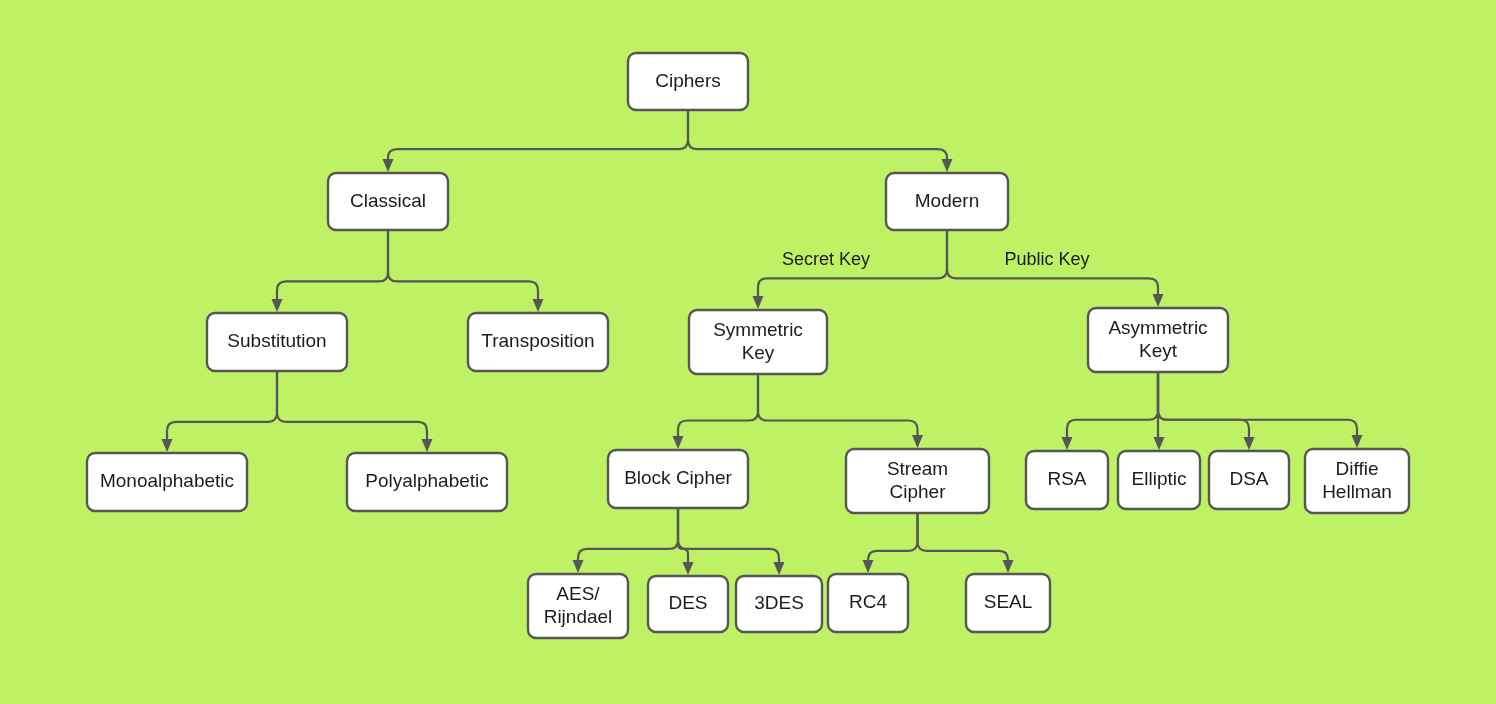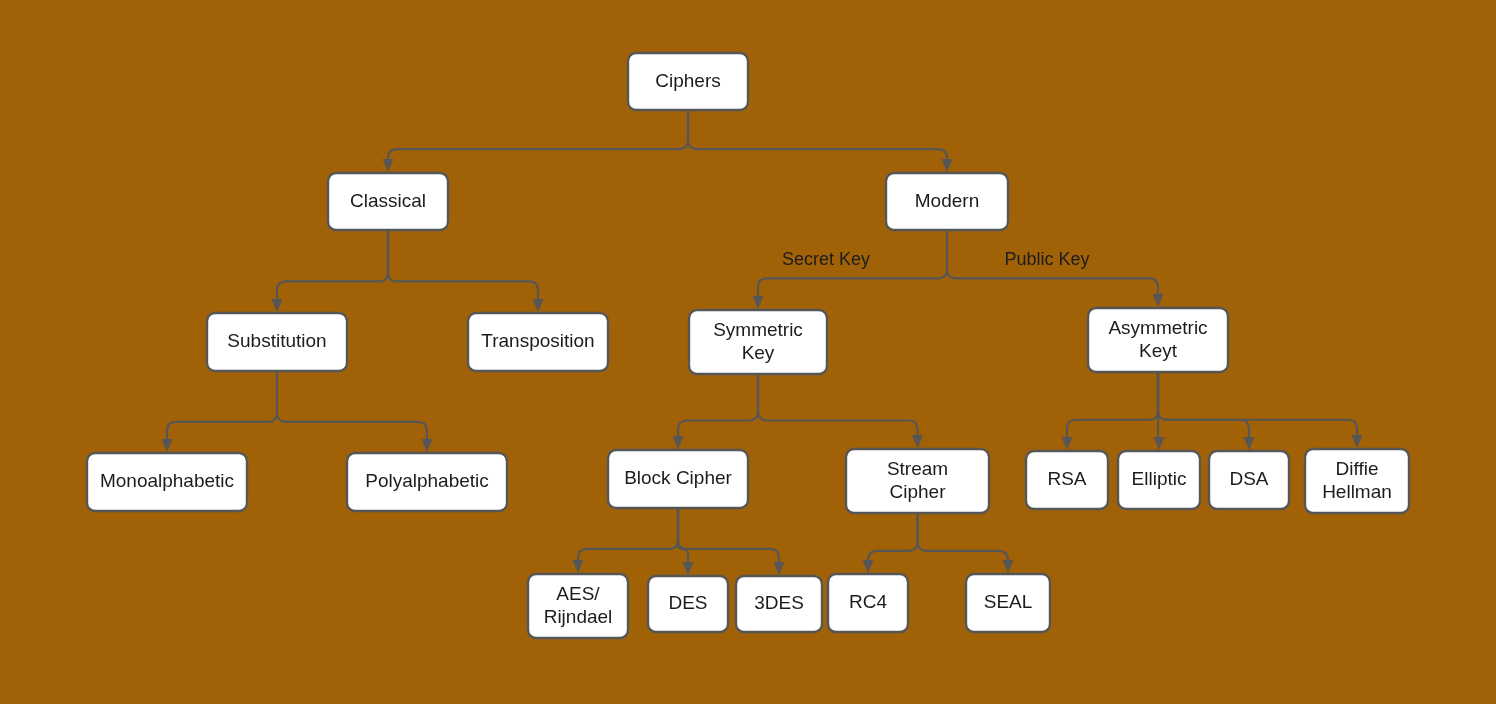--- a/index.html
+++ b/index.html
@@ -10,21 +10,21 @@
   body {
     width: 1496px;
     height: 704px;
     font-family: "Liberation Sans", sans-serif;
     overflow: hidden;
   }
   #diagram-root {
     position: relative;
     width: 1496px;
     height: 704px;
-    background: #a16207;
+    background: #bef264;
   }
   svg#flow {
     display: block;
     width: 1496px;
     height: 704px;
   }
   .node-box {
     fill: #ffffff;
     stroke: #565656;
     stroke-width: 2.4;

